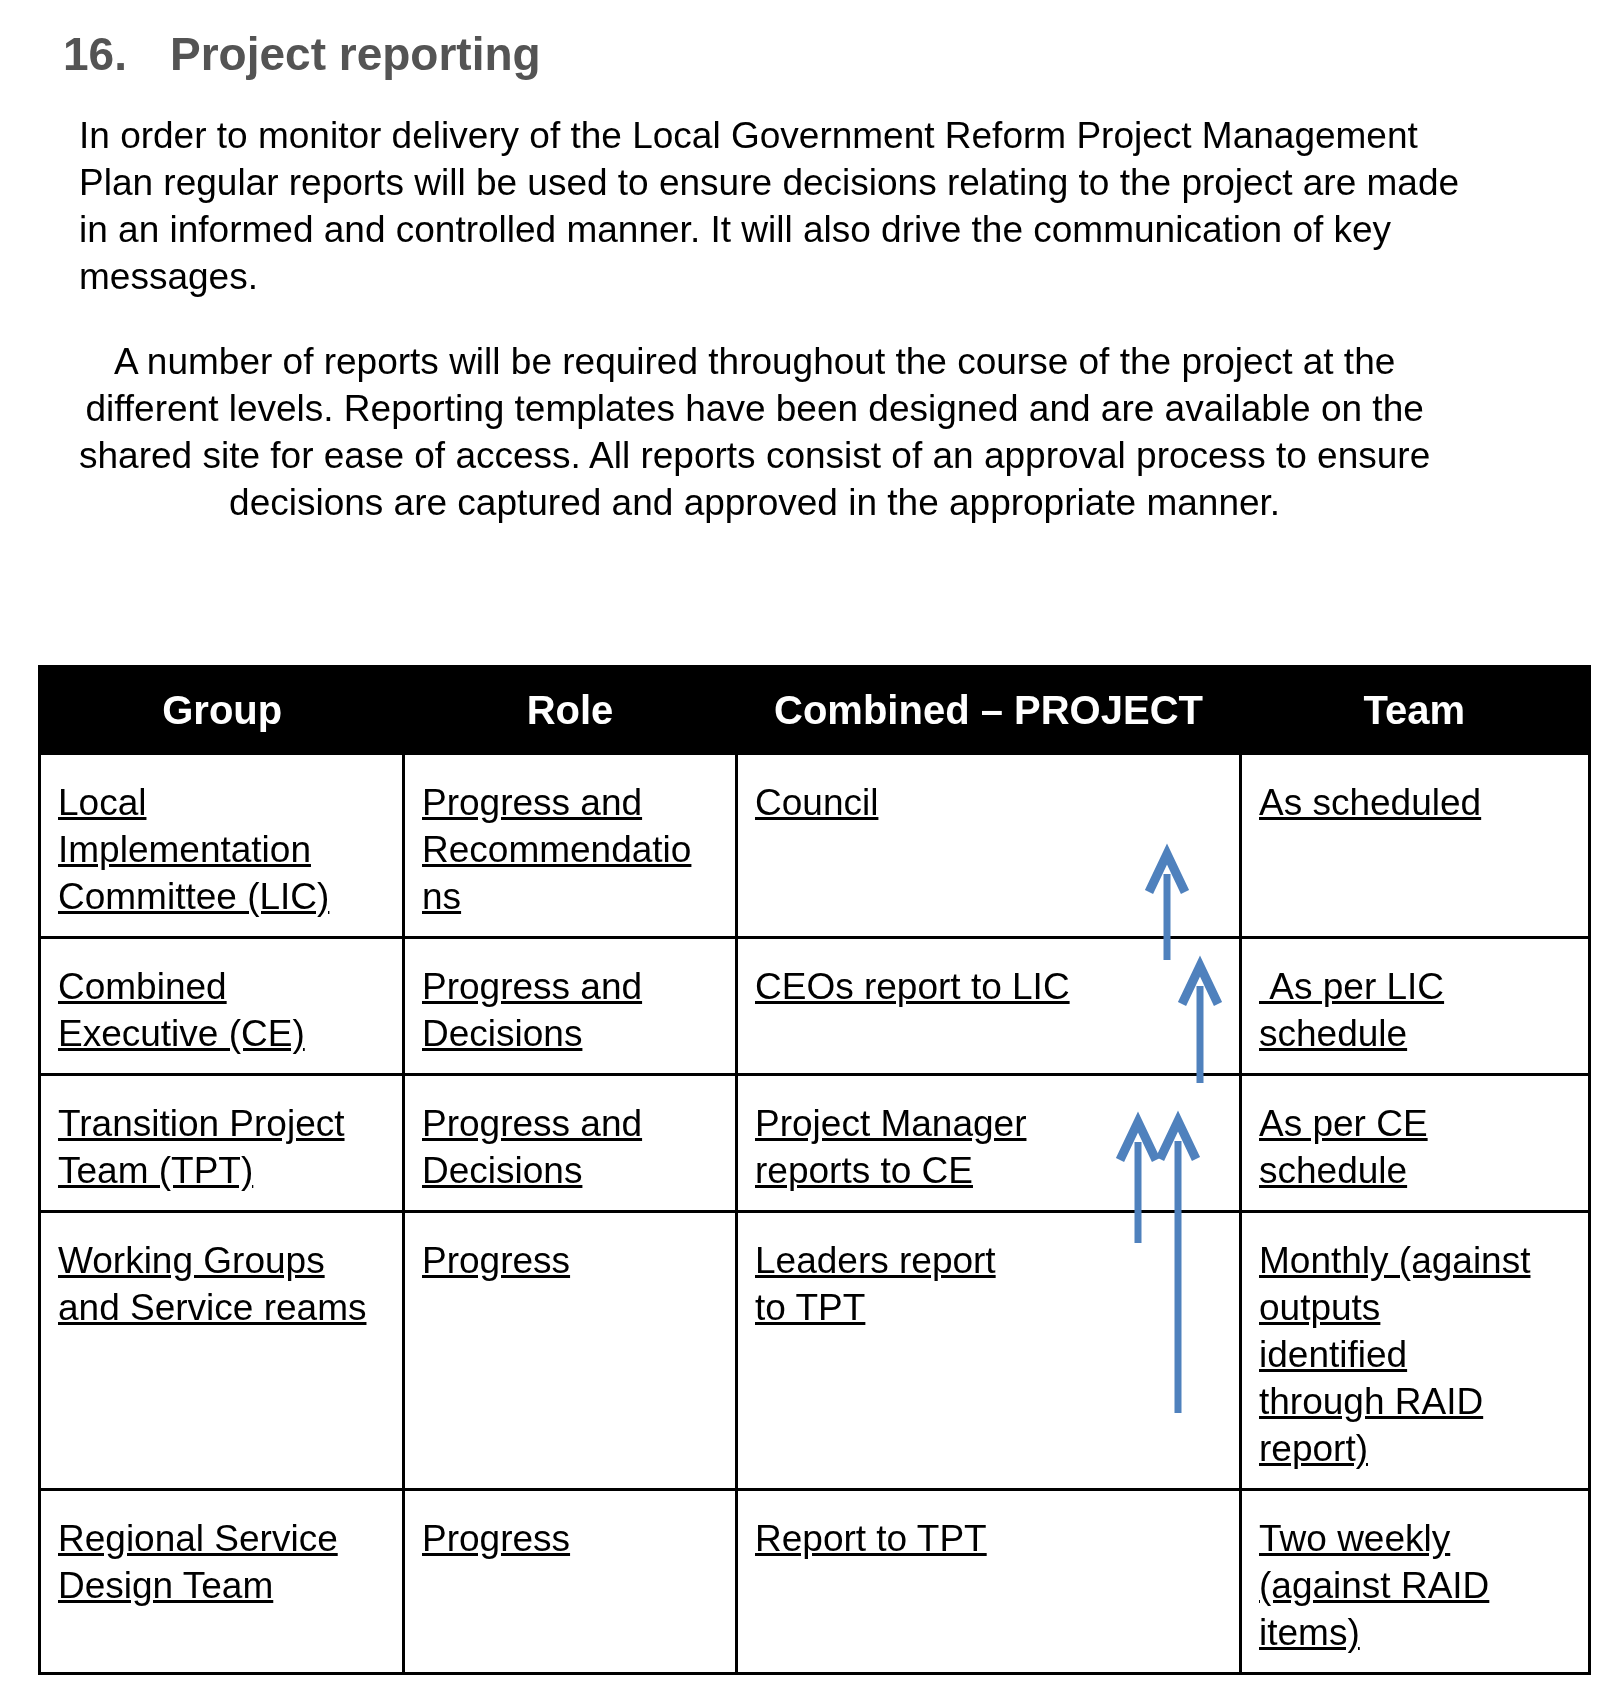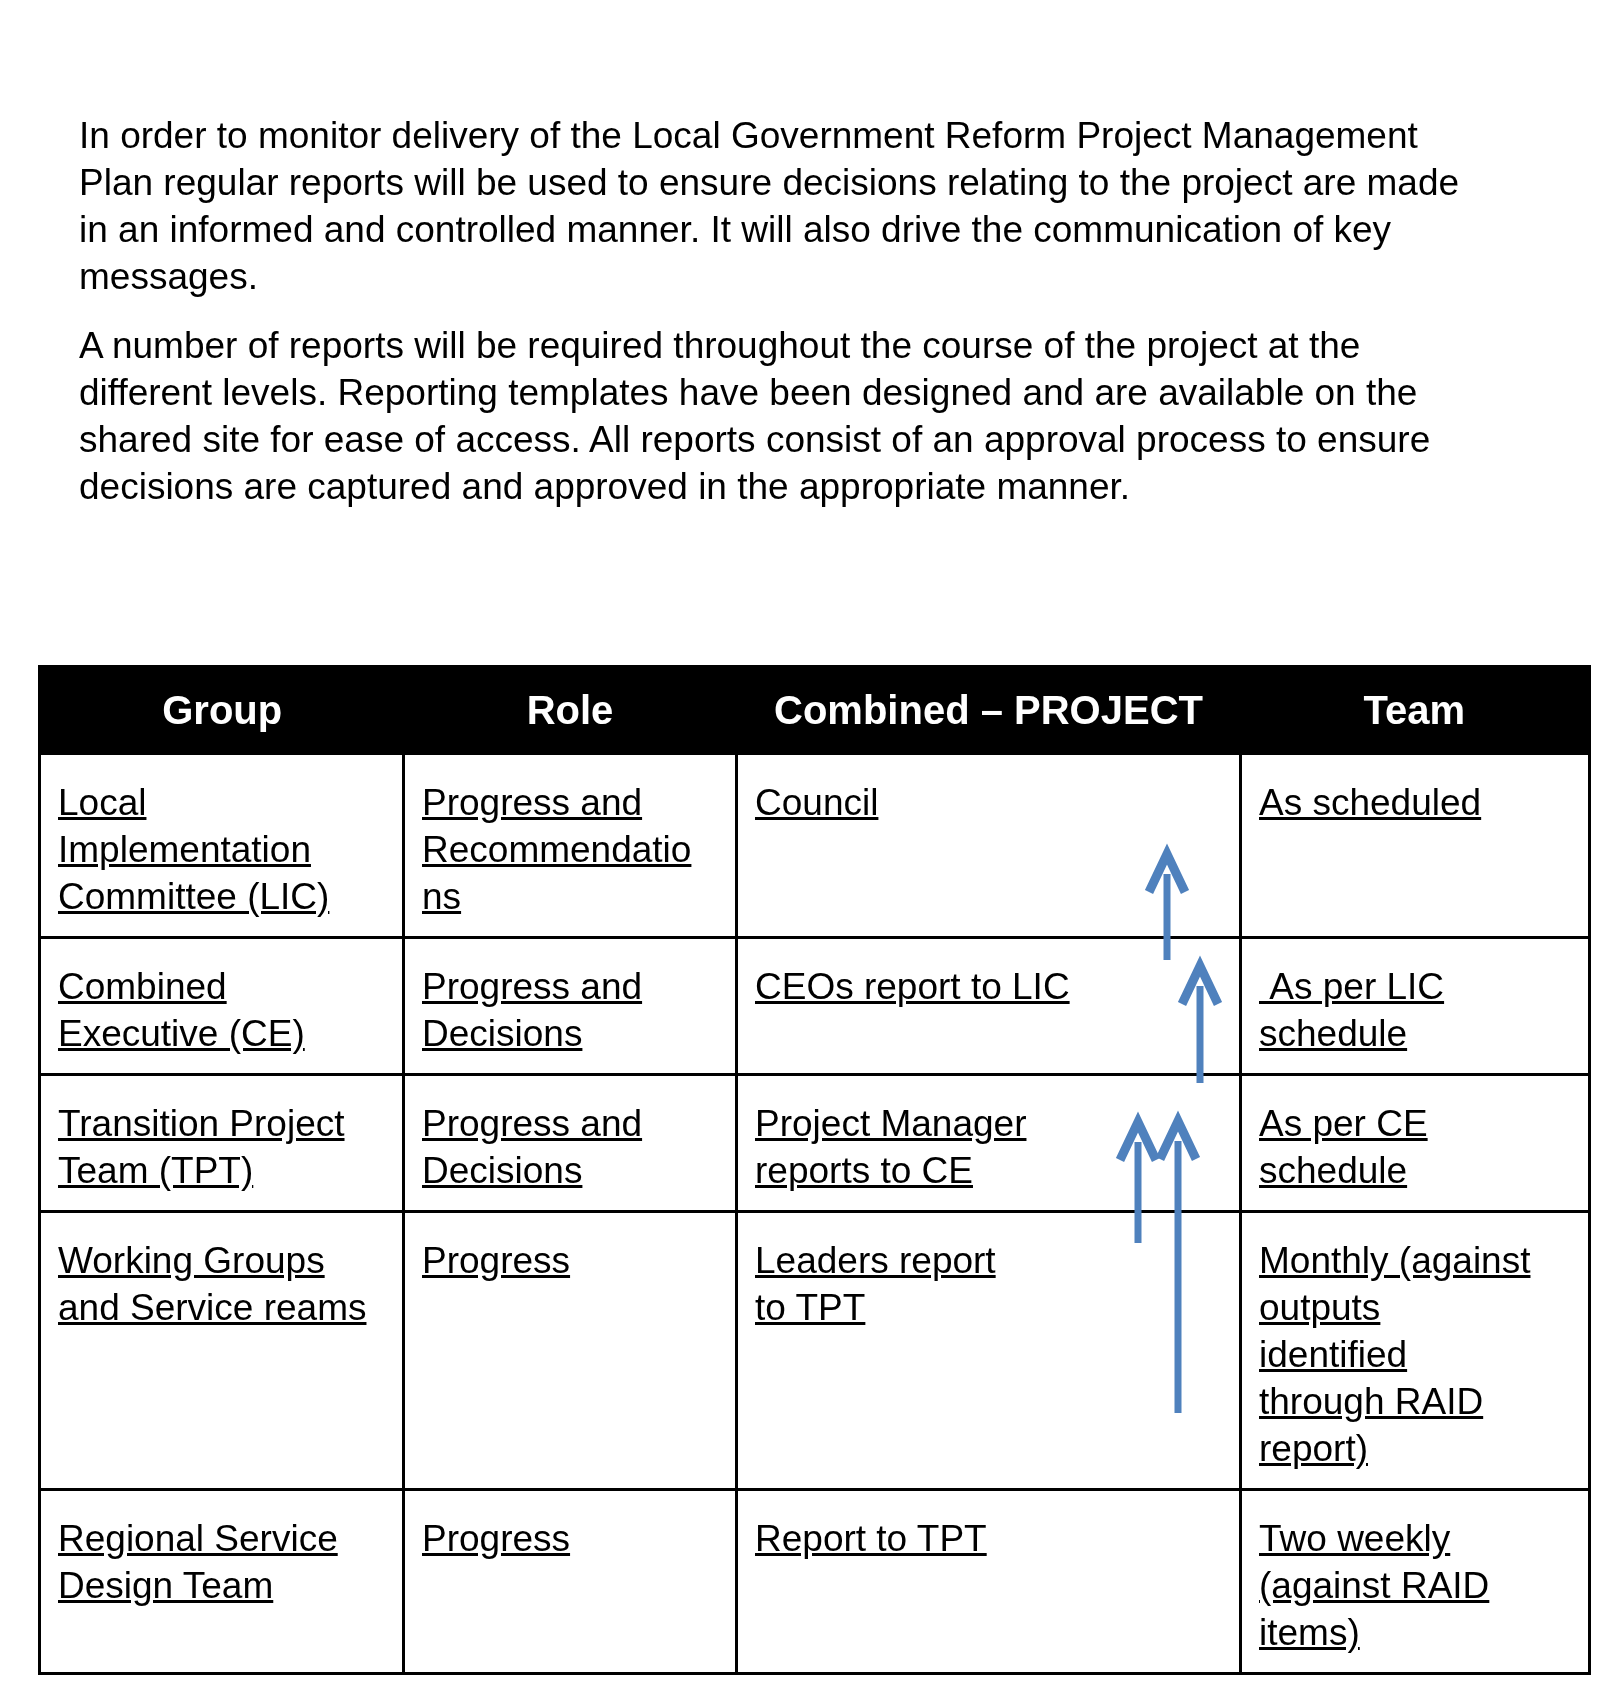--- a/index.html
+++ b/index.html
@@ -26,21 +26,21 @@
   p.body-par {
     position: absolute;
     left: 63px;
     margin: 16px;
     font-size: 37px;
     line-height: 47px;
     color: #000000;
     white-space: pre-line;
   }
   #par-1 { top: 96px; }
-  #par-2 { top: 306px; }
+  #par-2 { top: 322px; text-align: center; }
   #par-3 { top: 540px; }
   table.report-table {
     position: absolute;
     top: 638px; left: 38px;
     width: 1550px;
     border-collapse: collapse;
     table-layout: fixed;
     border: 3px solid #000000;
     margin-top: 27px;
   }
@@ -71,20 +71,21 @@
     width: 1620px;
     height: 1681px;
     pointer-events: none;
   }
 </style>
 </head>
 <body>
 
 <div id="page">
 
+  <h1 class="section-heading"><span class="sec-num">16.</span><span>Project reporting</span></h1>
 
   <p id="par-1" class="body-par">In order to monitor delivery of the Local Government Reform Project Management
 Plan regular reports will be used to ensure decisions relating to the project are made
 in an informed and controlled manner. It will also drive the communication of key
 messages.</p>
   <p id="par-2" class="body-par">A number of reports will be required throughout the course of the project at the
 different levels. Reporting templates have been designed and are available on the
 shared site for ease of access. All reports consist of an approval process to ensure
 decisions are captured and approved in the appropriate manner.</p>
 

